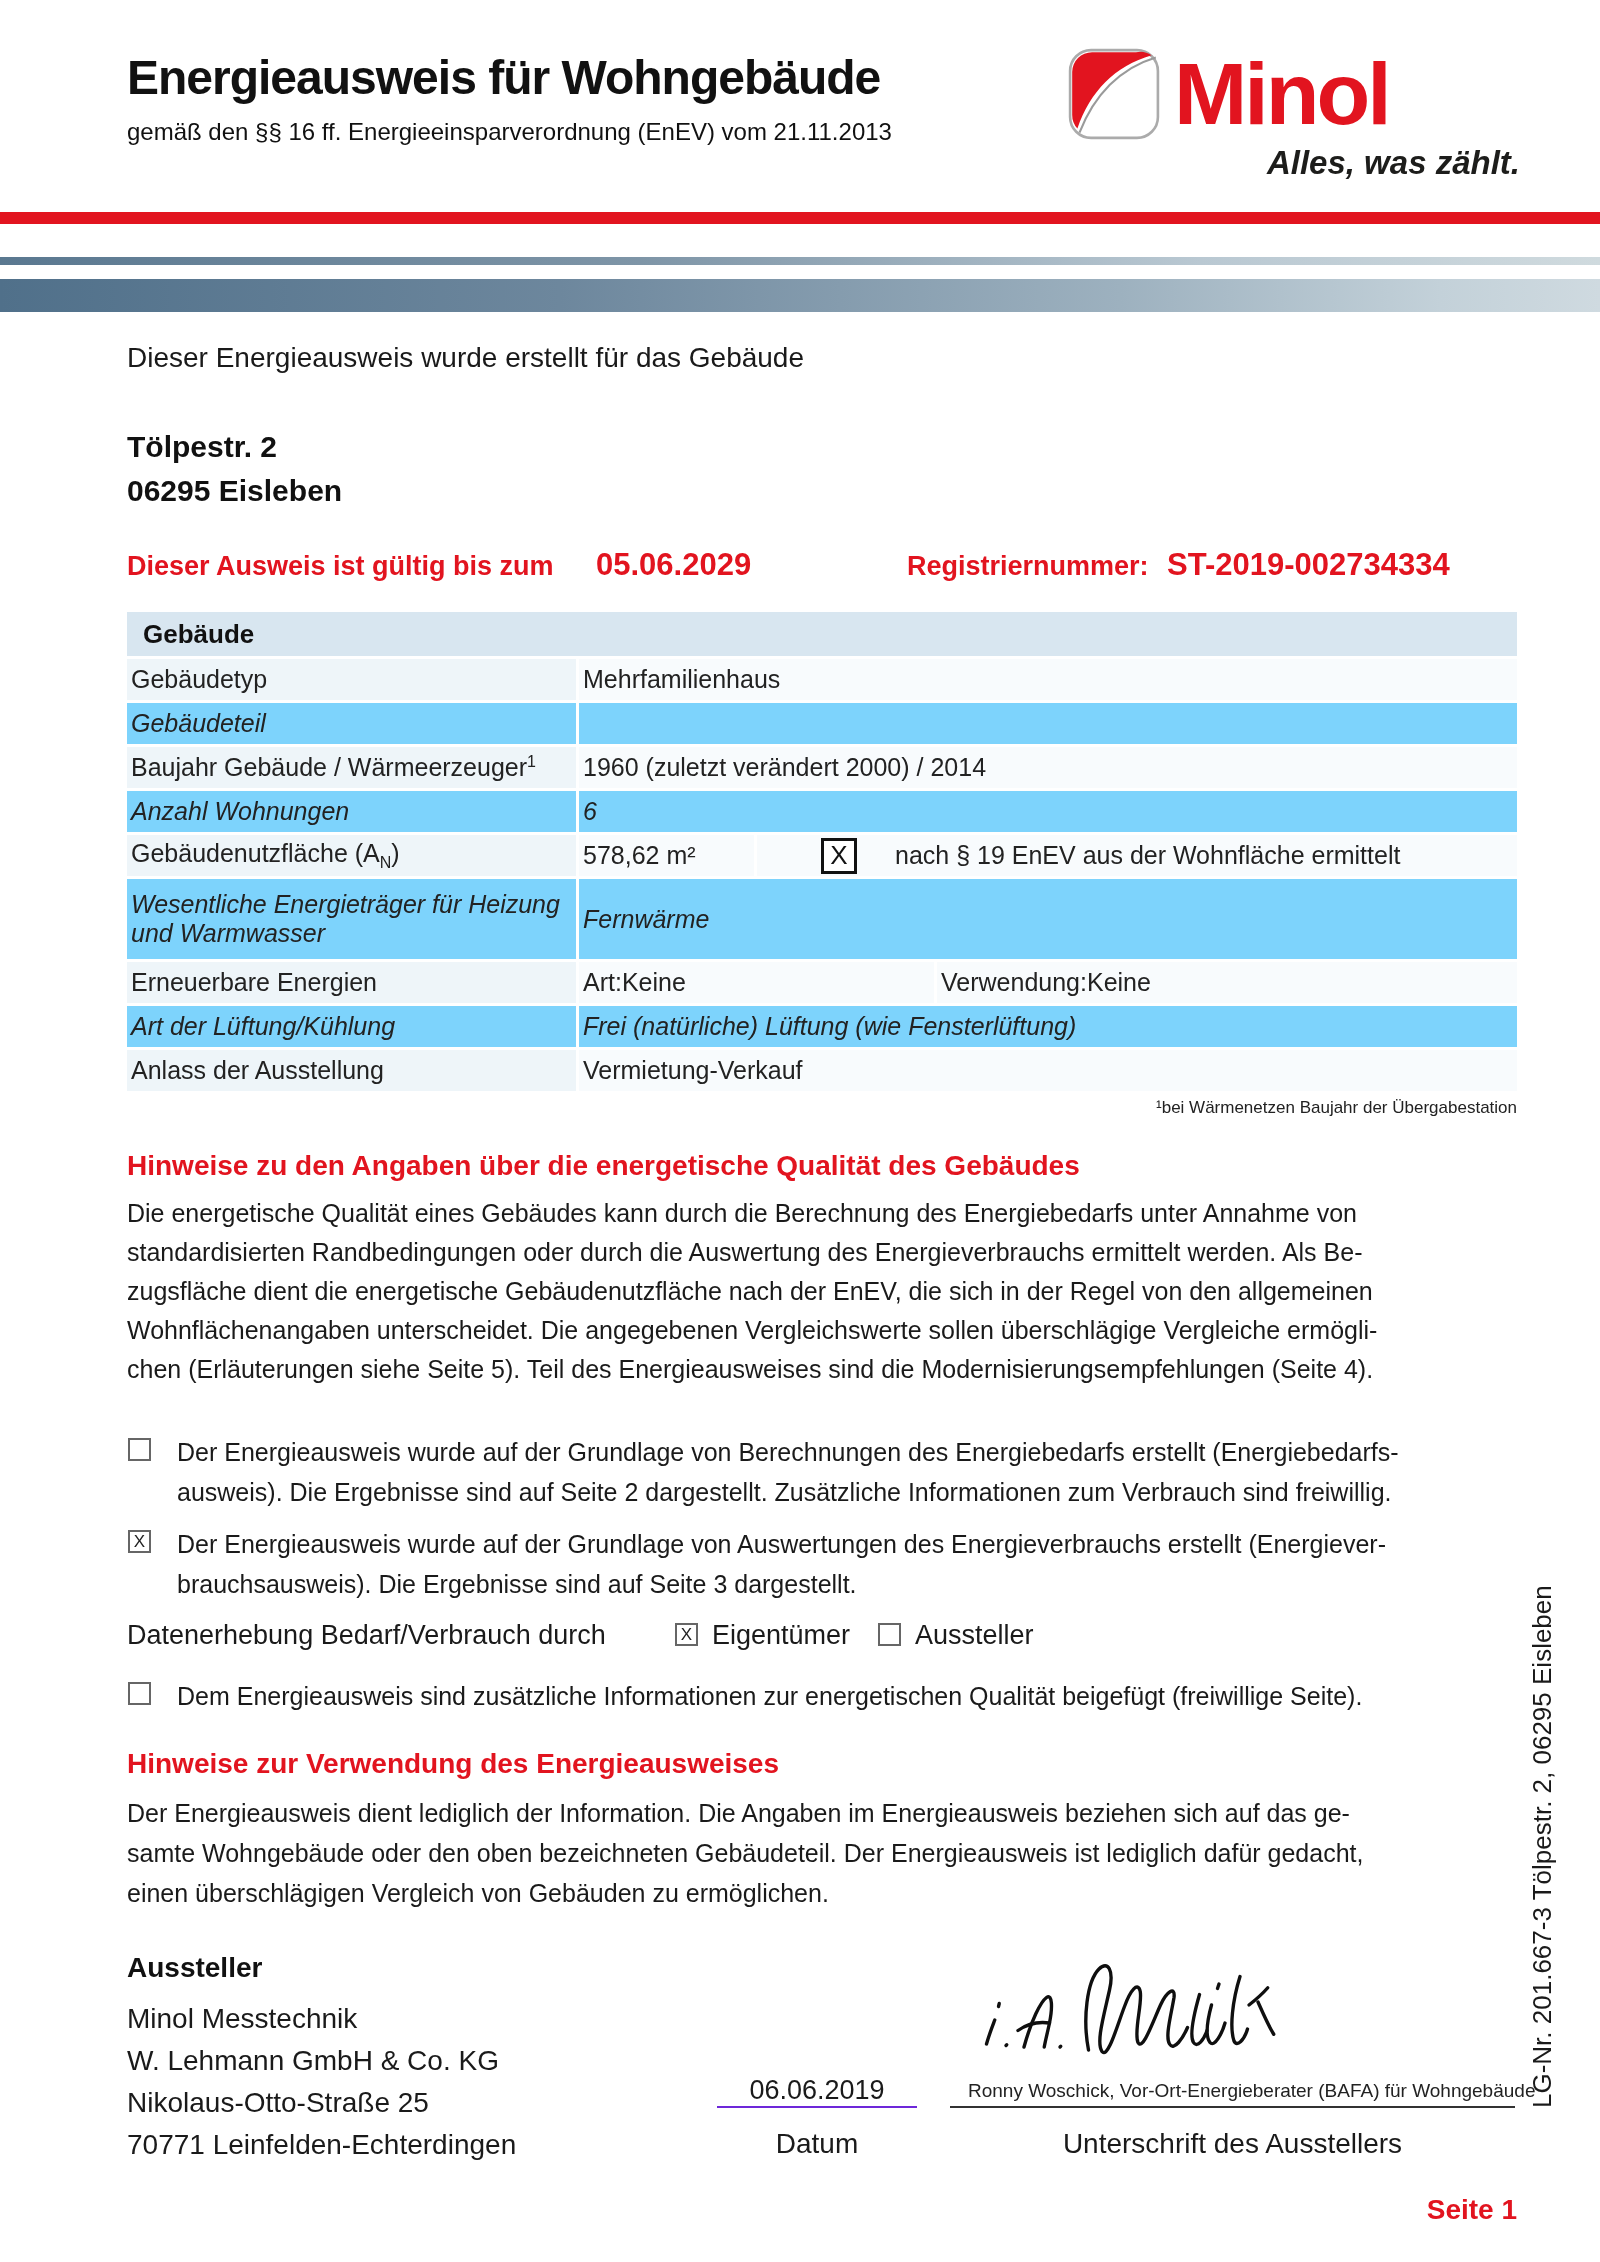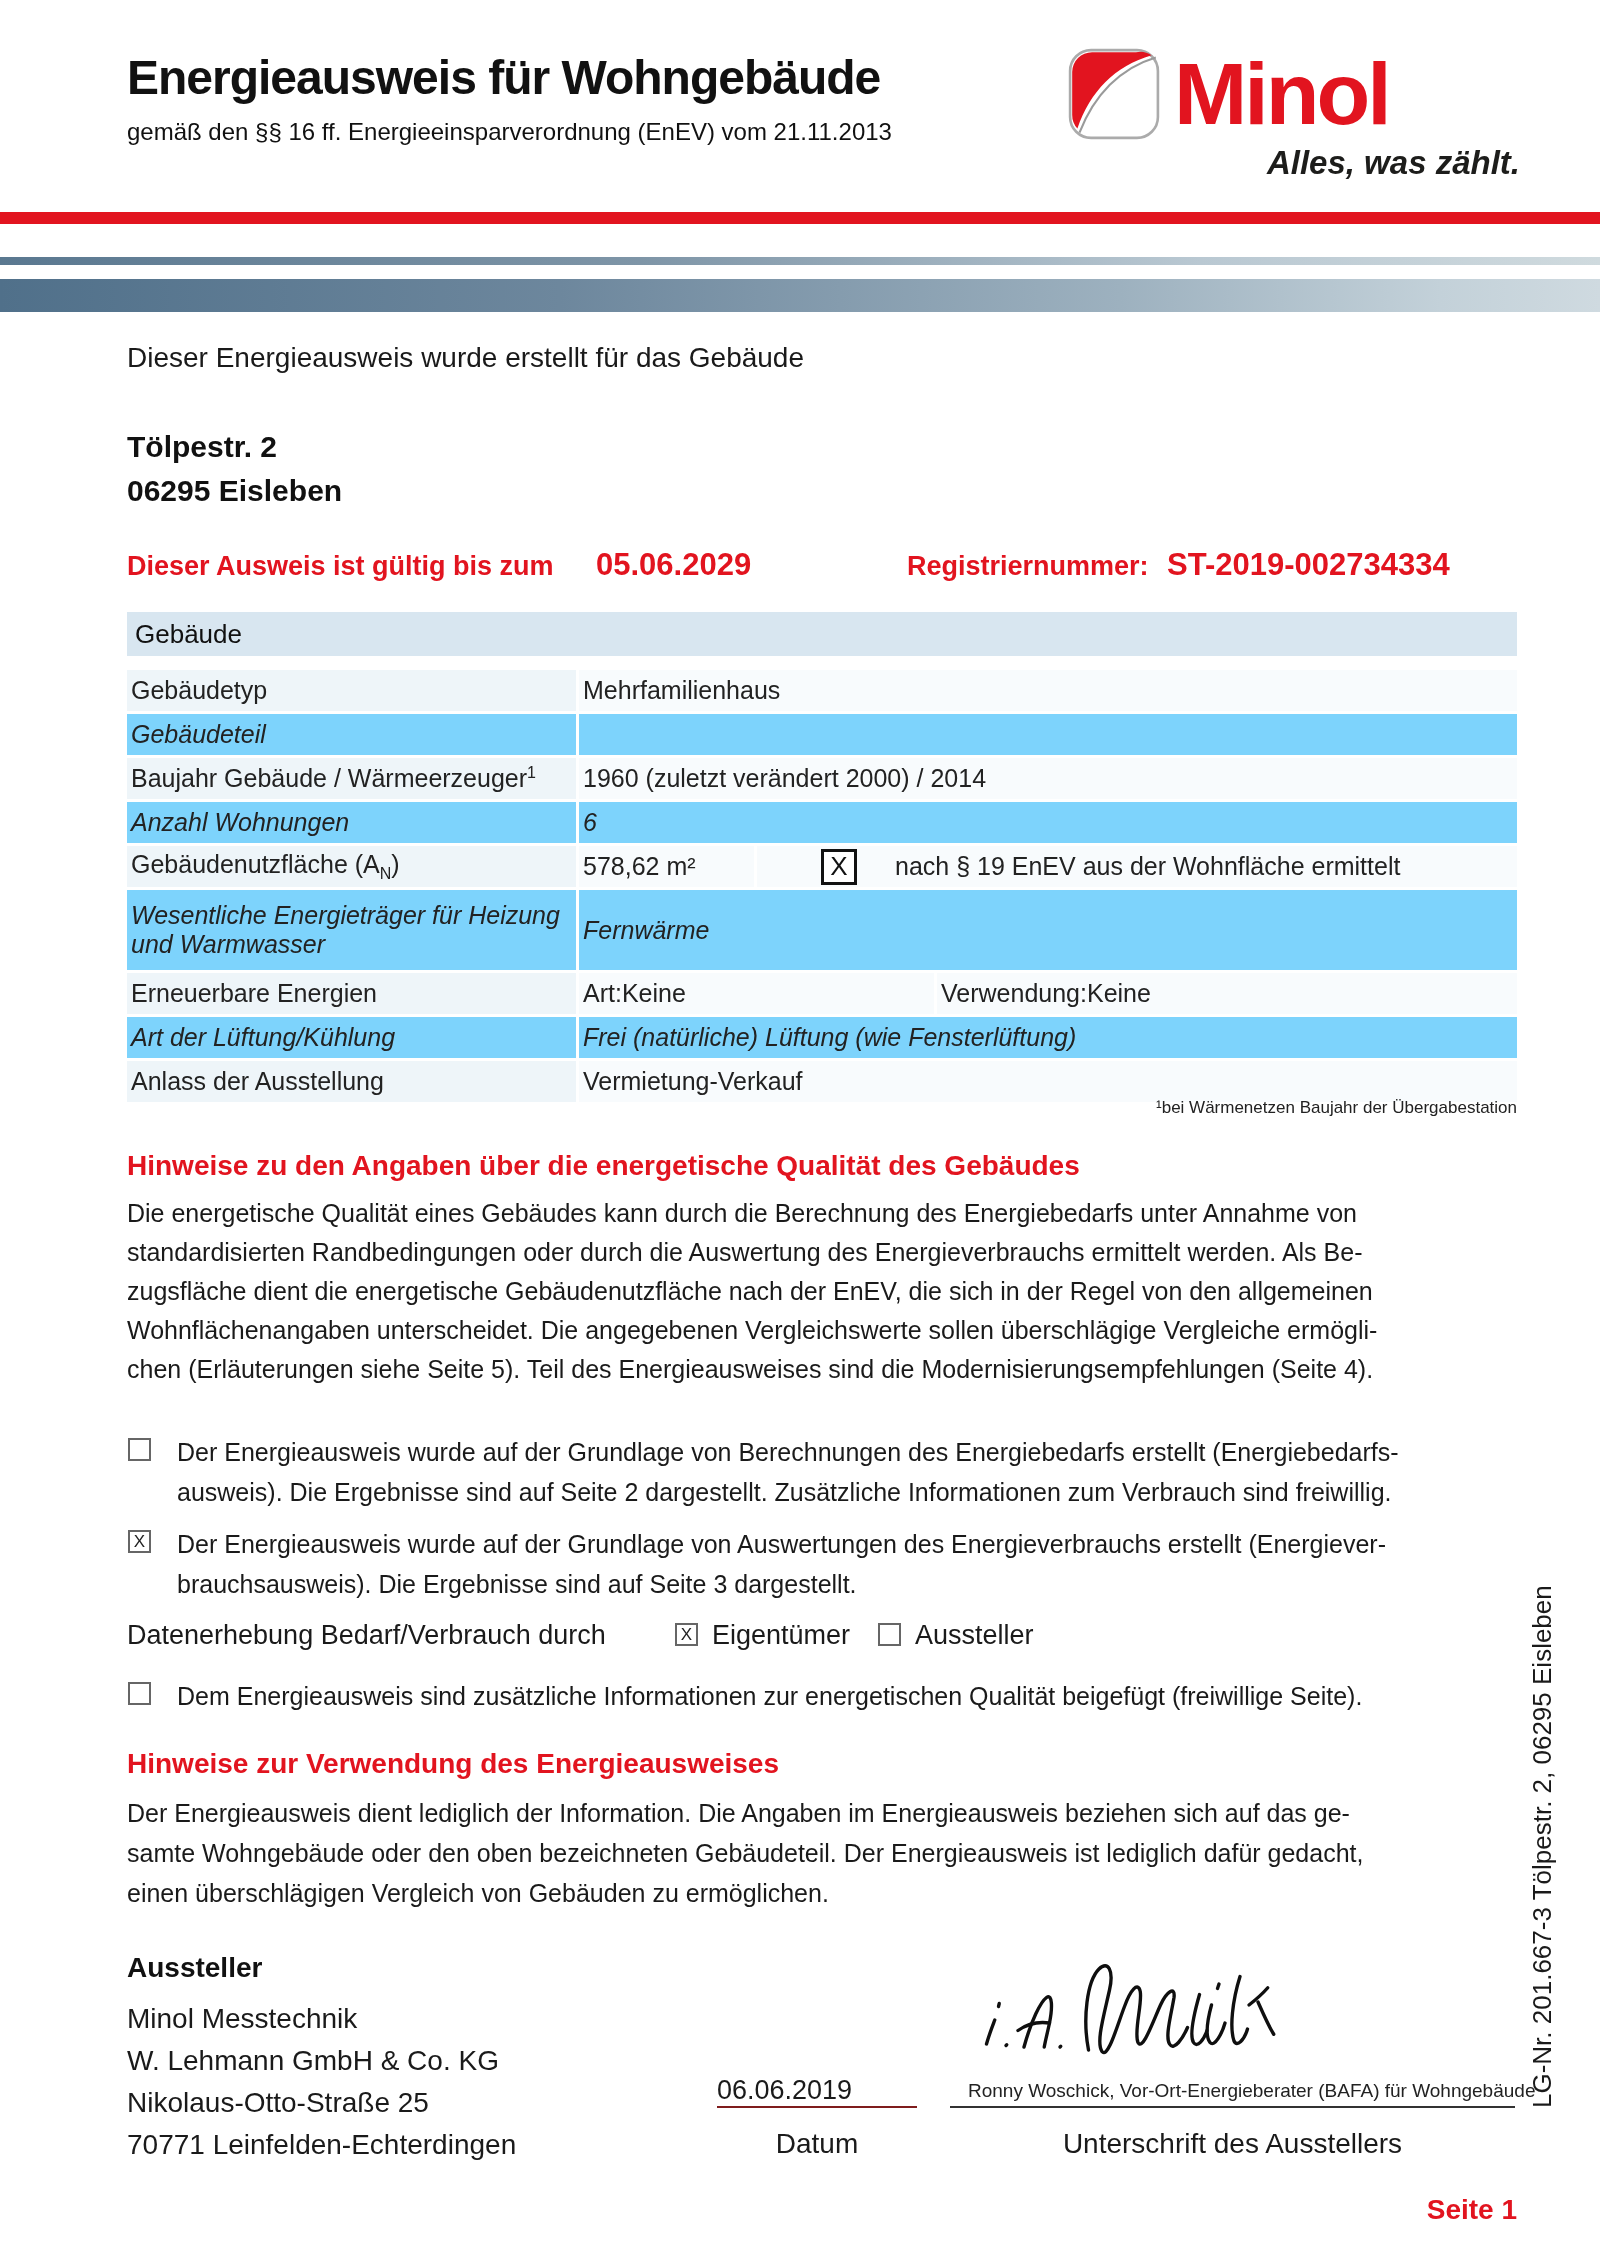--- a/index.html
+++ b/index.html
@@ -21,22 +21,22 @@
   
   .created-for{position:absolute;left:127px;top:342px;font-size:28px;}
   .address{position:absolute;left:127px;top:425px;font-size:30px;font-weight:bold;line-height:44px;color:#111;}
   .valid-row{position:absolute;left:127px;top:545px;width:1390px;height:44px;color:#e2141f;}
   .valid-row .vlabel{position:absolute;left:0;top:6px;font-size:27px;font-weight:bold;}
   .valid-row .vdate{position:absolute;left:469px;top:2px;font-size:31px;font-weight:bold;}
   .valid-row .rlabel{position:absolute;left:780px;top:6px;font-size:27px;font-weight:bold;}
   .valid-row .rnum{position:absolute;left:1040px;top:2px;font-size:31px;font-weight:bold;}
   
   .btable{position:absolute;left:127px;top:612px;width:1390px;font-size:25px;color:#222;}
-  .t-head{height:44px;background:#d8e6f0;display:flex;align-items:center;padding-left:8px;
-          font-weight:normal;font-size:26px;color:#111;margin-bottom:14px;}
+  .t-head{height:44px;background:#d8e6f0;display:flex;align-items:center;padding-left:16px;
+          font-weight:bold;font-size:26px;color:#111;margin-bottom:3px;}
   .t-row{display:flex;column-gap:3px;margin-bottom:3px;}
   .t-row .cell{display:flex;align-items:center;padding-left:4px;}
   .t-row{height:41px;}
   .t-row.tall{height:80px;}
   .c-label{width:445px;flex:0 0 auto;}
   .c-val{flex:1 1 auto;}
   .c-val2{width:171px;flex:0 0 auto;}
   .c-val3{width:351px;flex:0 0 auto;}
   .r-light .c-label{background:#eef5f9;}
   .r-light .cell:not(.c-label){background:#f8fbfd;}
@@ -60,22 +60,22 @@
       justify-content:center;font-size:17px;color:#222;box-sizing:border-box;flex:0 0 auto;}
   .daten{position:absolute;left:127px;top:1618px;width:1400px;height:36px;font-size:27px;}
   .daten .dlabel{position:absolute;left:0;top:2px;}
   .daten .ob1{position:absolute;left:548px;top:5px;}
   .daten .ol1{position:absolute;left:585px;top:2px;}
   .daten .ob2{position:absolute;left:751px;top:5px;}
   .daten .ol2{position:absolute;left:788px;top:2px;}
   
   .iss-head{position:absolute;left:127px;top:1952px;font-size:28px;font-weight:bold;color:#111;}
   .iss-addr{position:absolute;left:127px;top:1998px;font-size:28px;line-height:42px;}
-  .date-area{position:absolute;left:717px;top:2062px;width:200px;height:44px;border-bottom:2px solid #7f1d1d;
-             display:flex;align-items:flex-end;font-size:27px;}
+  .date-area{position:absolute;left:717px;top:2062px;width:200px;height:44px;border-bottom:2px solid #6d28d9;
+             display:flex;align-items:flex-end;justify-content:center;font-size:27px;}
   .date-label{position:absolute;left:717px;top:2128px;width:200px;text-align:center;font-size:28px;}
   .sig-area{position:absolute;left:950px;top:1948px;width:565px;height:158px;border-bottom:2px solid #333;}
   .sig-svg{position:absolute;left:20px;top:0px;}
   .signer{position:absolute;left:18px;bottom:4px;font-size:19px;color:#222;white-space:nowrap;margin-top:20px;}
   .sig-label{position:absolute;left:950px;top:2128px;width:565px;text-align:center;font-size:28px;}
   .page-num{position:absolute;left:1330px;top:2194px;width:187px;text-align:right;
             font-size:28px;font-weight:bold;color:#e2141f;}
   .side-note{position:absolute;left:1527px;top:2108px;transform:rotate(-90deg);transform-origin:0 0;
              white-space:nowrap;font-size:26px;color:#1a1a1a;}
 </style>

